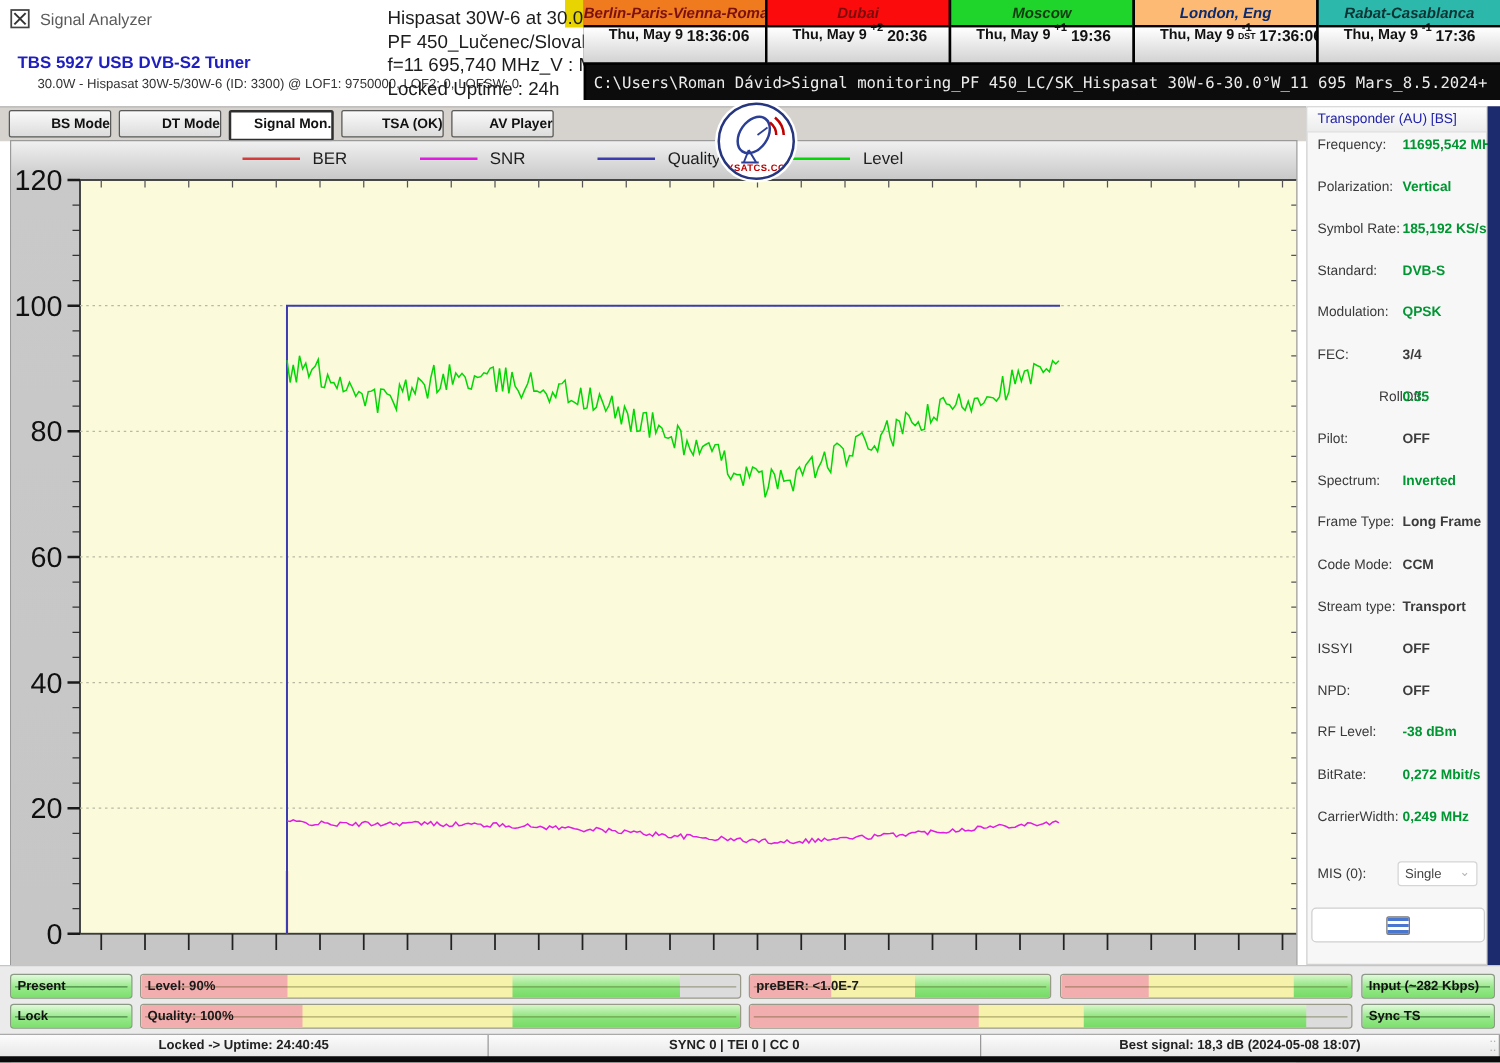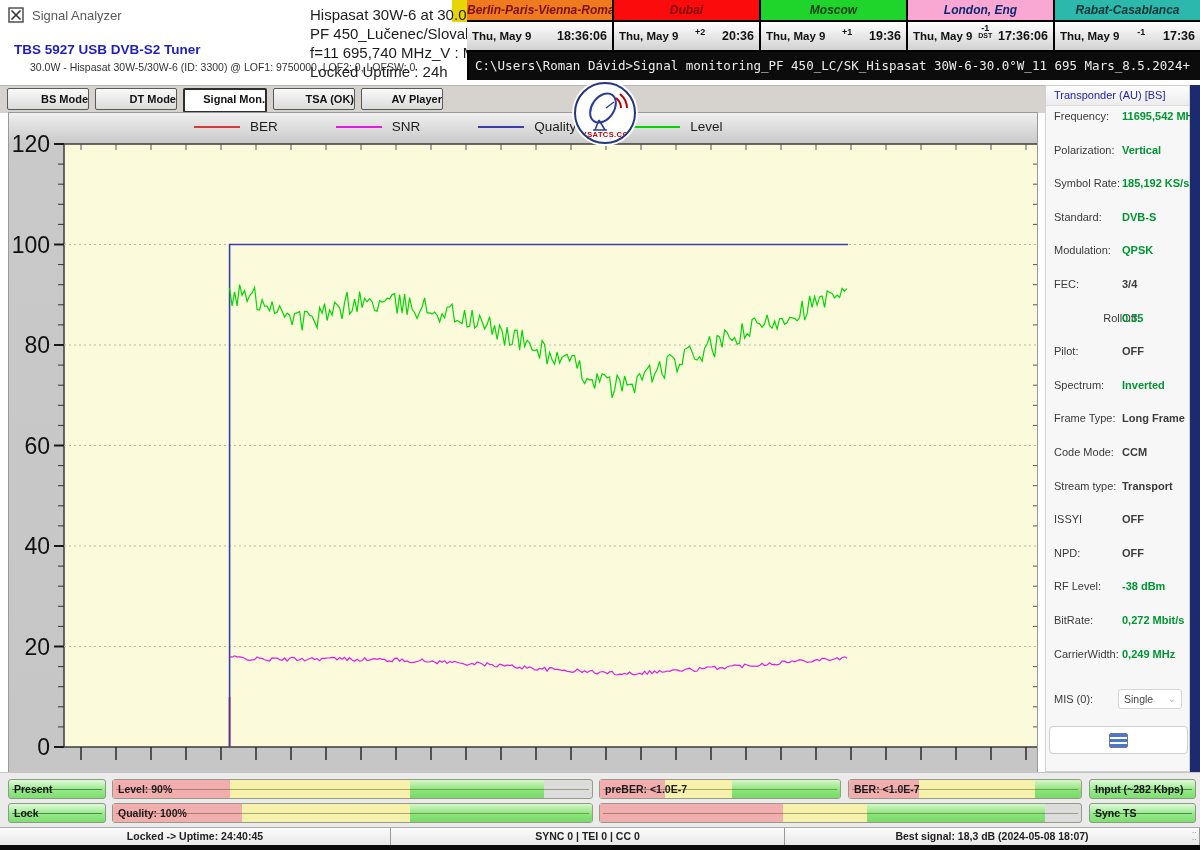--- a/index.html
+++ b/index.html
@@ -12,22 +12,22 @@
   #tuner-name{position:absolute;left:14px;top:42px;font-size:13.5px;font-weight:bold;color:#1f1fbf;}
   #tuner-detail{position:absolute;left:30px;top:61px;font-size:10.5px;color:#333;}
   #feed-info{position:absolute;left:310px;top:5px;font-size:15px;color:#1c1c1c;line-height:19px;white-space:nowrap;z-index:2;}
   #yellow-marker{position:absolute;left:452px;top:0;width:15px;height:22px;background:#e8d400;z-index:1;}
   
   #clocks{position:absolute;left:467px;top:0;width:733px;height:52px;display:flex;background:#000;z-index:3;}
   .clock{flex:1;display:flex;flex-direction:column;border-left:2px solid #000;min-width:0;}
   .clock:first-child{border-left:none;}
   .clock-city{height:20px;line-height:20px;text-align:center;font-weight:bold;font-style:italic;
               font-size:12px;border-bottom:2px solid #000;white-space:nowrap;overflow:hidden;}
-  .clock-body{height:28px;background:linear-gradient(#ffffff,#d2d2d2);display:flex;align-items:center;
-              padding:0 5px;gap:3px;border-bottom:2px solid #000;}
+  .clock-body{height:28px;background:linear-gradient(#ffffff,#d2d2d2);display:flex;
+              padding:0 20px;gap:3px;border-bottom:2px solid #000;}
   .clock-date{font-size:11.5px;font-weight:bold;color:#111;white-space:nowrap;}
   .clock-offset{font-size:9px;font-weight:bold;color:#111;line-height:8px;text-align:center;
                 display:flex;flex-direction:column;margin-left:auto;position:relative;top:-4px;}
   .clock-offset .sub{font-size:7px;letter-spacing:0;}
   .clock-time{font-size:12.5px;font-weight:bold;color:#111;margin-left:auto;white-space:nowrap;}
   
   #console{position:absolute;left:467px;top:52px;width:733px;height:28px;background:#0c0c0c;z-index:3;
            color:#ececec;font-family:"DejaVu Sans Mono",monospace;font-size:12.5px;line-height:28px;
            padding-left:6px;box-sizing:border-box;white-space:nowrap;overflow:hidden;border-left:2px solid #000;}
   
@@ -139,21 +139,21 @@
         <div class="clock-city" style="background: rgb(31, 213, 43); color: rgb(18, 58, 18);">Moscow</div>
         <div class="clock-body">
           <span class="clock-date">Thu, May 9</span>
           <span class="clock-offset">
             <span>+1</span>
           </span>
           <span class="clock-time">19:36</span>
         </div>
       </div>
       <div class="clock">
-        <div class="clock-city" style="background: #f9a8d4; color: rgb(12, 42, 110); text-align: center;">London, Eng</div>
+        <div class="clock-city" style="background: #fdba74; color: rgb(12, 42, 110); text-align: center;">London, Eng</div>
         <div class="clock-body">
           <span class="clock-date">Thu, May 9</span>
           <span class="clock-offset">
             <span>-1</span>
             <span class="sub">DST</span>
           </span>
           <span class="clock-time">17:36:06</span>
         </div>
       </div>
       <div class="clock">
@@ -458,21 +458,20 @@
       <div class="meter" style="left: 599px; top: 6px; width: 242px;">
         <div class="zone z-green" style="width: 100%;"></div>
         <div class="zone z-yellow" style="width: 55%;"></div>
         <div class="zone z-pink" style="width: 27%;"></div>
         <div class="lbl">preBER: &lt;1.0E-7</div>
       </div>
       <div class="meter" style="left: 848px; top: 6px; width: 234px;">
         <div class="zone z-green" style="width: 100%;"></div>
         <div class="zone z-yellow" style="width: 80%;"></div>
         <div class="zone z-pink" style="width: 30%;"></div>
-        <div class="lbl">BER: &lt;1.0E-7</div>
       </div>
       <div class="meter" style="left: 599px; top: 30px; width: 483px;">
         <div class="zone z-green" style="width: 92.5%;"></div>
         <div class="zone z-yellow" style="width: 55.5%;"></div>
         <div class="zone z-pink" style="width: 38%;"></div>
       </div>
       <div class="green-box" style="left: 1089px; top: 6px; width: 107px;">
         <div class="lbl">Input (~282 Kbps)</div>
       </div>
       <div class="green-box" style="left: 1089px; top: 30px; width: 107px;">

